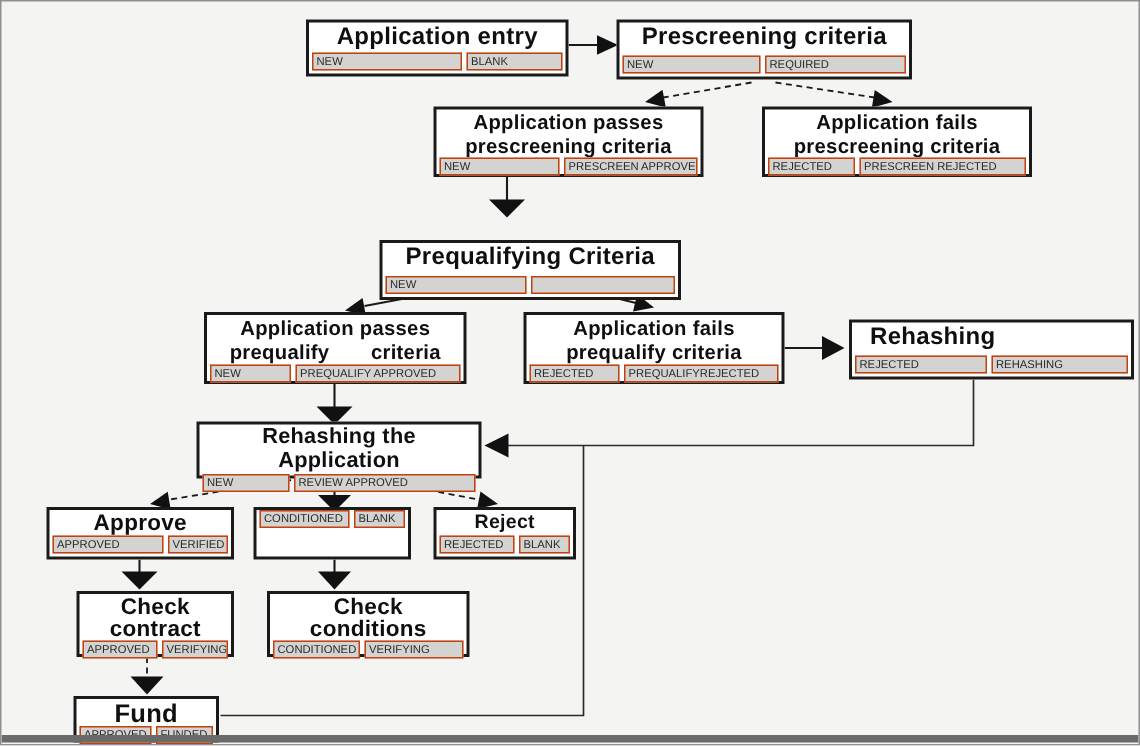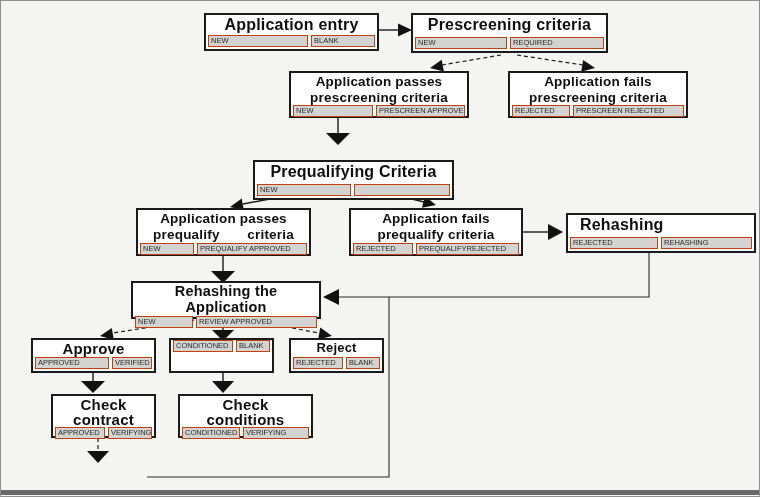--- a/index.html
+++ b/index.html
@@ -252,15 +252,22 @@
 
   <div class="node n-check">
     <div class="node-title">Check
 conditions</div>
     <div class="bars">
       <div class="bar bar-l">CONDITIONED</div>
       <div class="bar bar-r">VERIFYING</div>
     </div>
   </div>
 
+  <div class="node n-fund">
+    <div class="node-title">Fund</div>
+    <div class="bars">
+      <div class="bar bar-l">APPROVED</div>
+      <div class="bar bar-r">FUNDED</div>
+    </div>
+  </div>
 
   <div class="bottom-bar"></div>
 </div>
 
 </body></html>

